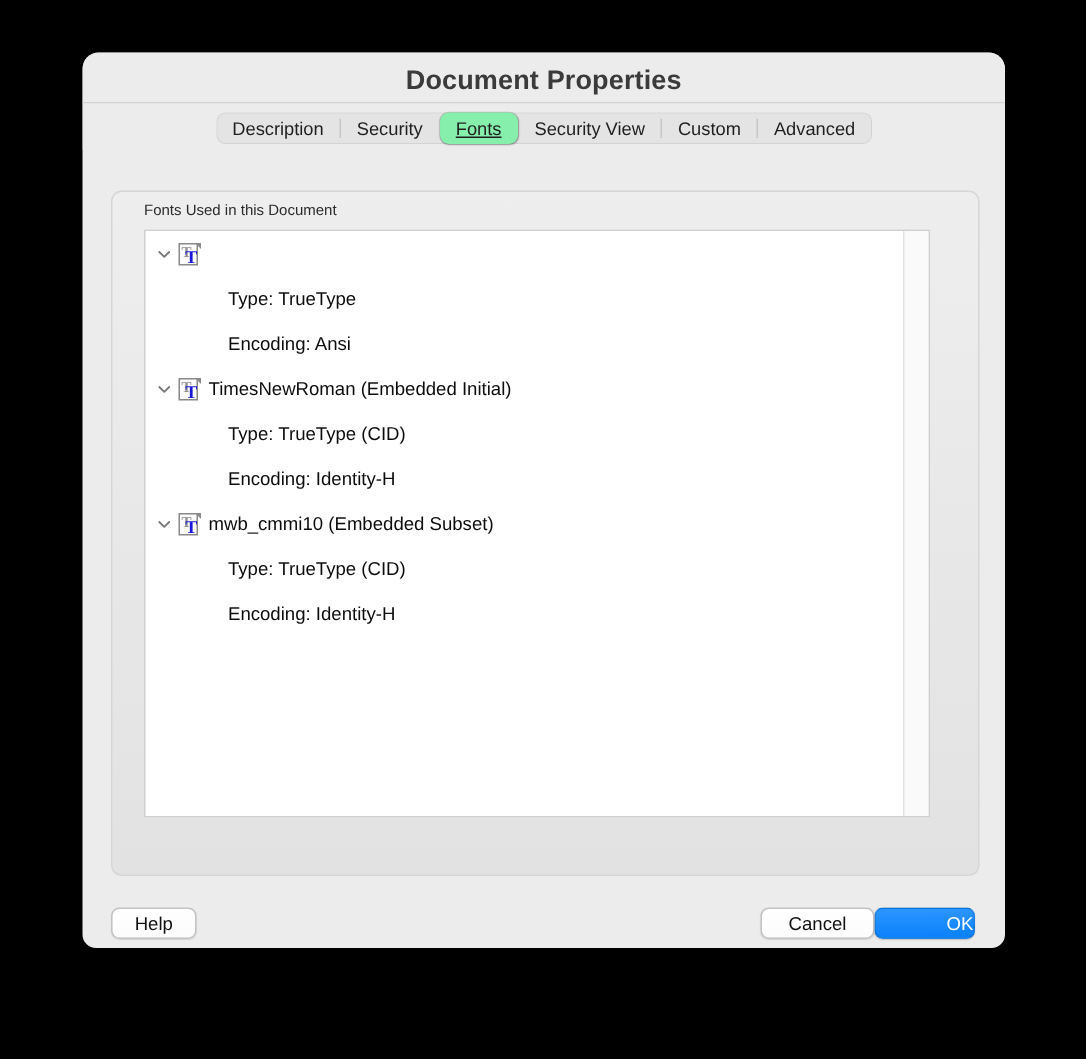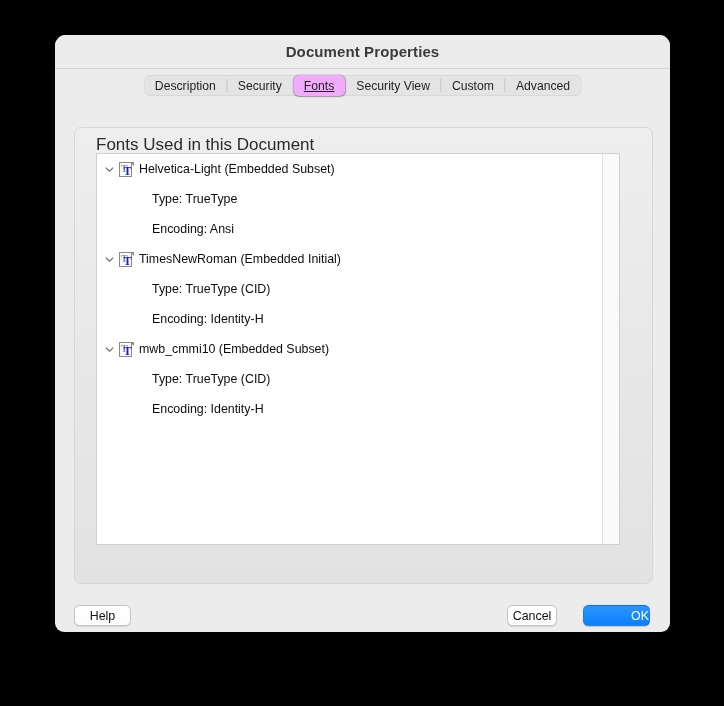--- a/index.html
+++ b/index.html
@@ -35,21 +35,21 @@
     height: 33px;
     background: #ececec;
     border-bottom: 1px solid #d3d3d3;
   }
   #title-text {
     position: absolute;
     left: 0;
     right: 0;
     top: 8px;
     text-align: center;
-    font-size: 15px;
+    font-size: 18px;
     font-weight: bold;
     color: #3b3b3b;
     letter-spacing: 0.1px;
   }
 
   
   #tabbar {
     position: relative;
     height: 31px;
     background: #ececec;
@@ -81,21 +81,21 @@
   .tab .sep {
     position: absolute;
     left: -0.5px;
     top: 4px;
     bottom: 4px;
     width: 1px;
     background: #c6c6c6;
   }
   .tab:first-child .sep { display: none; }
   .tab.selected {
-    background: #f0abfc;
+    background: #86efac;
     box-shadow: 0 0.5px 1.2px rgba(0,0,0,0.30), 0 0 0 0.5px rgba(0,0,0,0.14);
     z-index: 3;
     text-decoration: underline;
   }
 
   
   #panel {
     position: absolute;
     left: 19px;
     top: 92px;
@@ -104,21 +104,21 @@
     background: linear-gradient(#eeeeee, #e2e2e2);
     border: 1px solid #d6d6d6;
     border-radius: 7px;
   }
 
   
   #group-label {
     position: absolute;
     left: 41px;
     top: 100px;
-    font-size: 17px;
+    font-size: 10px;
     color: #2b2b2b;
   }
 
   
   #list-frame {
     position: absolute;
     left: 41px;
     top: 118px;
     width: 524px;
     height: 392px;
@@ -249,21 +249,21 @@
     box-shadow: 0 0.5px 0.8px rgba(0,0,0,0.10);
   }
   .btn.primary {
     background: linear-gradient(#2b95ff, #0b81fb);
     border: 0.5px solid rgba(0,0,0,0.10);
     color: #ffffff;
     box-shadow: 0 0.5px 1px rgba(0,0,0,0.18);
     padding-left: 47px;
   }
   #btn-help   { left: 19px;  top: 570px; width: 57px; }
-  #btn-cancel { left: 452px; top: 570px; width: 50px; }
+  #btn-cancel { left: 452px; top: 570px; width: 76px; }
   #btn-ok     { left: 528px; top: 570px; width: 67px; }
 </style>
 </head>
 <body>
 
 <div id="dialog">
 
   <div id="titlebar">
     <div id="title-text">Document Properties</div>
   </div>
@@ -305,21 +305,20 @@
             <svg width="11" height="11" viewBox="0 0 11 11">
               <path d="M2.2 4 L5.5 7.2 L8.8 4" fill="none" stroke="#787878" stroke-width="1.2" stroke-linecap="round" stroke-linejoin="round"></path>
             </svg>
           </div>
           <div class="font-icon">
             <span class="page"></span>
             <span class="fold"></span>
             <span class="t-gray">T</span>
             <span class="t-blue">T</span>
           </div>
-          <div class="font-name">Helvetica-Light (Embedded Subset)</div>
         </div>
         <div class="detail-row">Type: TrueType</div>
         <div class="detail-row">Encoding: Ansi</div>
         <div class="font-row">
           <div class="disclosure">
             <svg width="11" height="11" viewBox="0 0 11 11">
               <path d="M2.2 4 L5.5 7.2 L8.8 4" fill="none" stroke="#787878" stroke-width="1.2" stroke-linecap="round" stroke-linejoin="round"></path>
             </svg>
           </div>
           <div class="font-icon">

